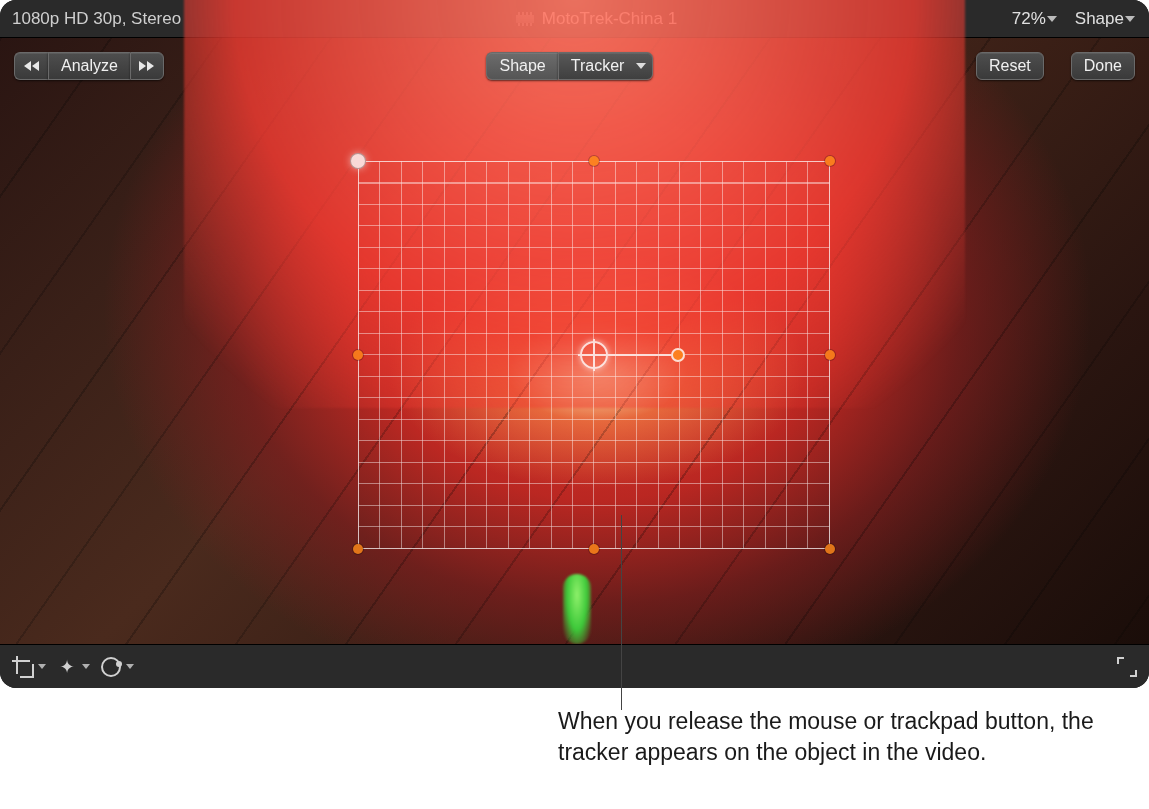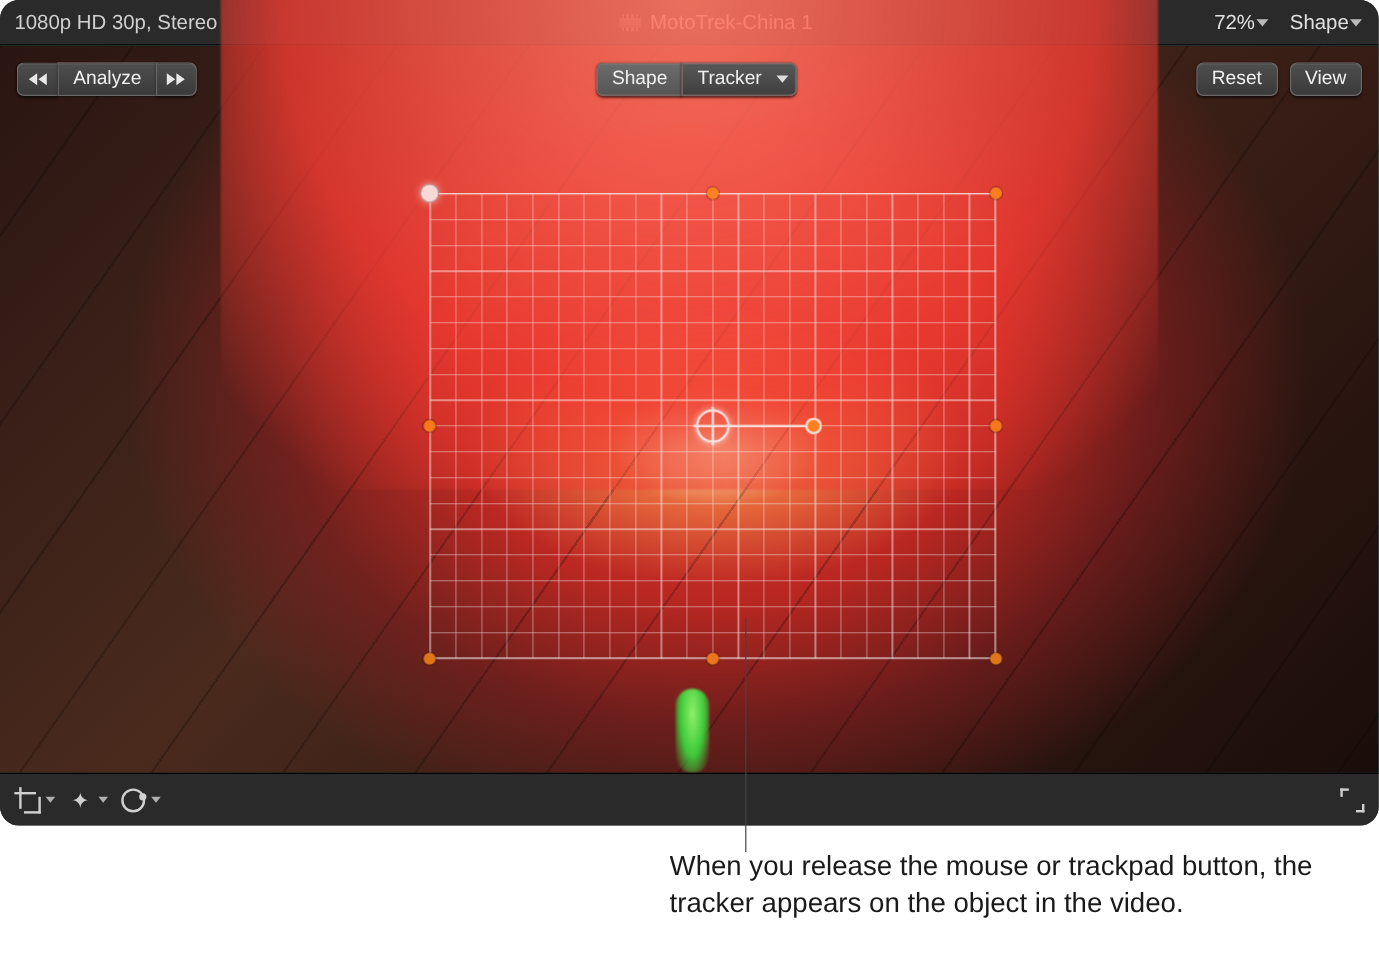--- a/index.html
+++ b/index.html
@@ -268,26 +268,26 @@
       <div class="seg center">
         <div class="btn active">
           <span>Shape</span>
         </div>
         <div class="btn dropdown">
           <span>Tracker</span>
           <span class="caret-down"></span>
         </div>
       </div>
 
-      <div style="display:flex; gap:10px;">
+      <div style="display:flex; gap:27px;">
         <div class="btn">
           <span>Reset</span>
         </div>
         <div class="btn">
-          <span>View</span>
+          <span>Done</span>
         </div>
       </div>
     </div>
 
     <div class="track-grid">
       <div class="handle tl" style="left:0;top:0"></div>
       <div class="handle" style="left:50%;top:0"></div>
       <div class="handle" style="left:100%;top:0"></div>
       <div class="handle" style="left:0;top:50%"></div>
       <div class="handle" style="left:100%;top:50%"></div>

